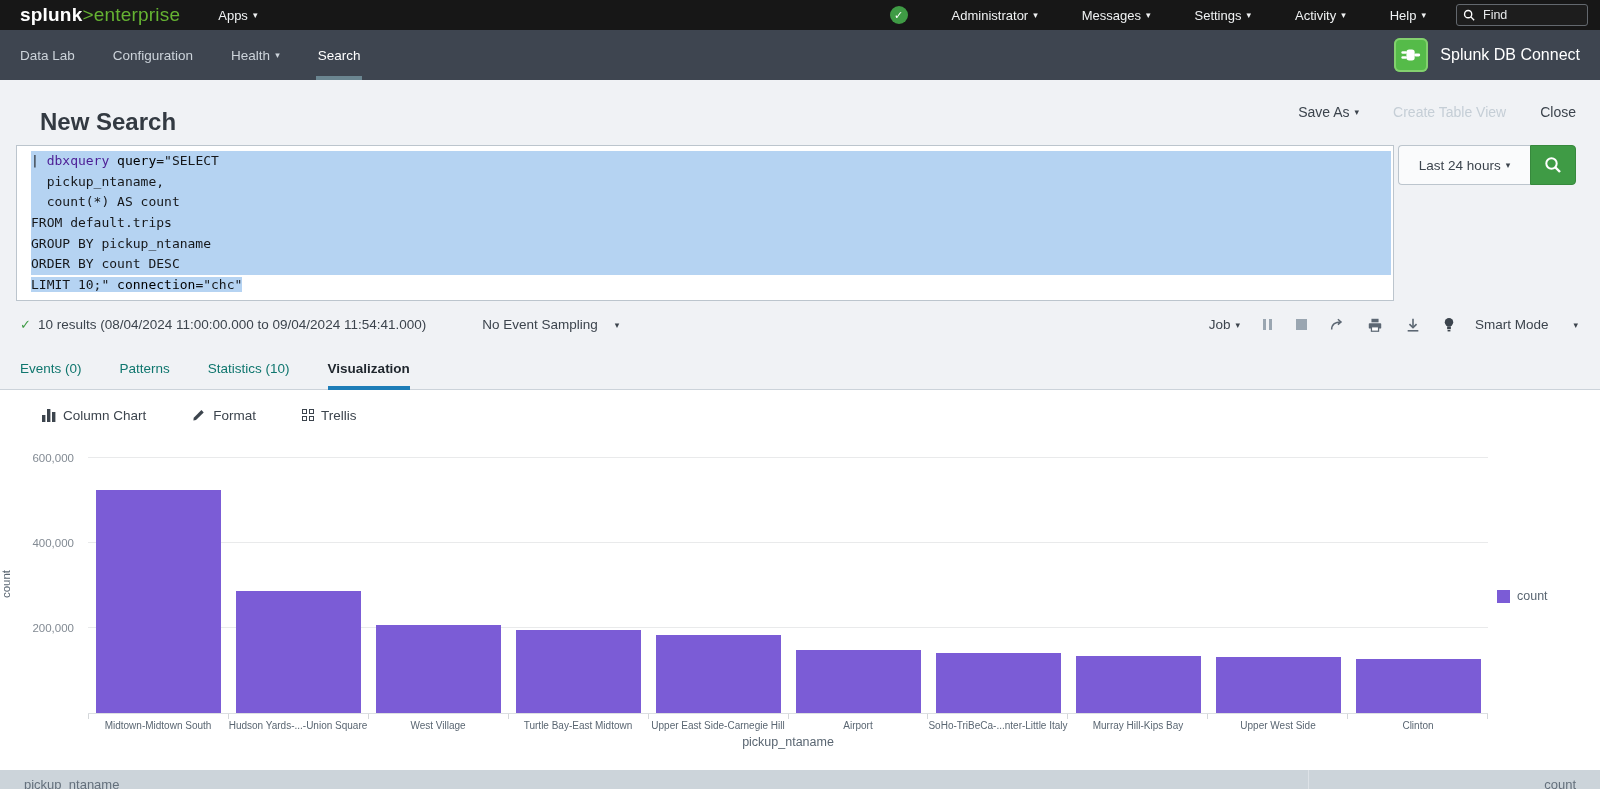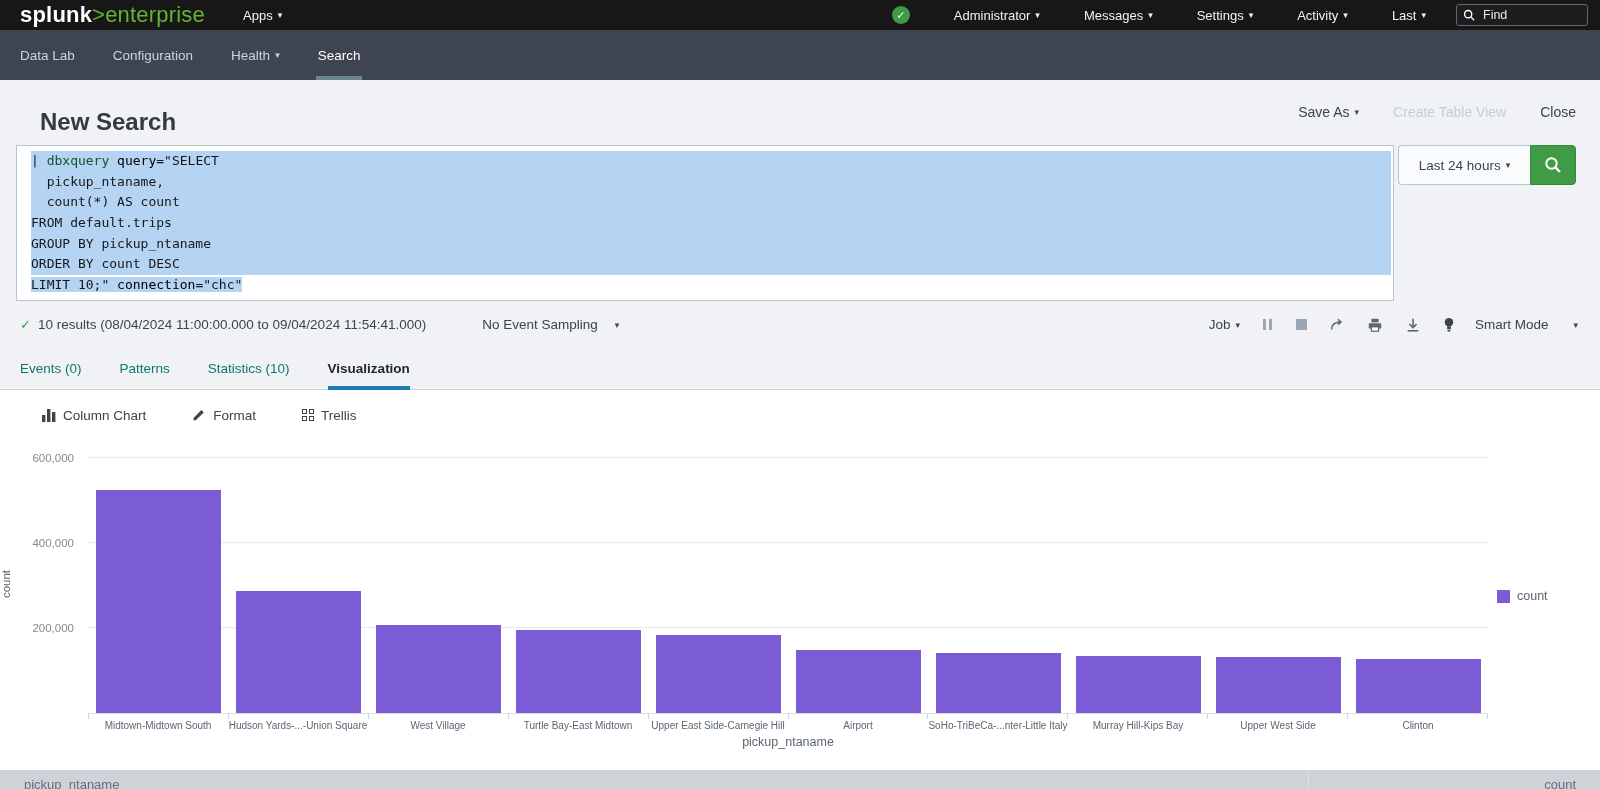--- a/index.html
+++ b/index.html
@@ -4,21 +4,21 @@
 <style>
   html,body{margin:0;padding:0;}
   body{
     width:1600px;height:789px;overflow:hidden;background:#fff;
     font-family:"Liberation Sans",sans-serif;-webkit-font-smoothing:antialiased;
   }
   .page{position:relative;width:1600px;height:789px;overflow:hidden;}
 
   
   .topnav{height:30px;background:#171717;display:flex;align-items:center;padding:0 12px;box-sizing:border-box;color:#eceef0;}
-  .logo{font-size:22px;letter-spacing:.2px;margin-left:8px;white-space:nowrap;}
+  .logo{font-size:19px;letter-spacing:.2px;margin-left:8px;white-space:nowrap;}
   .logo .brand{color:#fff;font-weight:bold;}
   .logo .green{color:#65b332;font-weight:normal;}
   .topnav-item{font-size:13px;color:#f0f2f3;margin-left:38px;display:flex;align-items:center;cursor:pointer;}
   .topnav-right{margin-left:auto;display:flex;align-items:center;gap:30px;}
   .topnav-right .topnav-item{margin-left:14px;}
   .caret{font-family:"DejaVu Sans",sans-serif;font-size:9px;margin-left:5px;position:relative;top:0px;}
   .status-circle{width:18px;height:18px;border-radius:50%;background:#3f9b45;display:flex;align-items:center;justify-content:center;color:#fff;font-size:11px;font-family:"DejaVu Sans",sans-serif;}
   .findbox{width:132px;height:22px;background:#1d1d1d;border:1px solid #63686e;border-radius:3px;display:flex;align-items:center;padding:0 6px;gap:6px;box-sizing:border-box;}
   .findbox input{background:transparent;border:none;outline:none;color:#e8eaec;font-size:12.5px;width:100%;font-family:"Liberation Sans",sans-serif;}
   .findbox input::placeholder{color:#e8eaec;opacity:1;}
@@ -39,21 +39,21 @@
   .head-link{color:#3c444d;cursor:pointer;display:flex;align-items:center;}
   .head-link.disabled{color:#c5ced6;cursor:default;}
 
   
   .searchrow{height:156px;background:#f0f2f5;position:relative;}
   .querybox{position:absolute;left:16px;top:0;width:1378px;height:156px;background:#fff;border:1px solid #bcc5cd;box-sizing:border-box;
     font-family:"DejaVu Sans Mono","Liberation Mono",monospace;font-size:13px;padding:5px 2px 0 14px;cursor:text;}
   .qline{white-space:pre;height:20.7px;line-height:20.7px;}
   .qline.full{background:#b5d3f2;}
   .qline .sel{background:#b5d3f2;}
-  .tk-p{color:#16181b;} .tk-b{color:#14532d;} .tk-g{color:#000000;}
+  .tk-p{color:#16181b;} .tk-b{color:#4c1d95;} .tk-g{color:#000000;}
   .timepicker{position:absolute;left:1398px;top:0;height:36px;display:flex;}
   .time-btn{width:132px;height:40px;background:#fafbfc;border:1px solid #bcc5cd;border-right:none;border-radius:4px 0 0 4px;box-sizing:border-box;
     display:flex;align-items:center;justify-content:center;font-size:13.5px;color:#3c444d;cursor:pointer;}
   .search-go{width:46px;height:40px;background:#3f9b45;border:1px solid #37893d;border-radius:0 4px 4px 0;box-sizing:border-box;display:flex;align-items:center;justify-content:center;cursor:pointer;}
 
   
   .resultsbar{height:47px;background:#f0f2f5;display:flex;align-items:center;padding:0 22px 0 20px;box-sizing:border-box;font-size:13.5px;color:#3c444d;}
   .check{color:#3f9b45;font-family:"DejaVu Sans",sans-serif;margin-right:7px;font-size:13px;}
   .sampling{margin-left:56px;display:flex;align-items:center;cursor:pointer;gap:12px;}
   .results-right{margin-left:auto;display:flex;align-items:center;gap:22px;}
@@ -128,21 +128,21 @@
       </div>
       <div class="topnav-item">
         <span>Settings</span>
           <span class="caret">▾</span>
       </div>
       <div class="topnav-item">
         <span>Activity</span>
           <span class="caret">▾</span>
       </div>
       <div class="topnav-item">
-        <span>Last</span>
+        <span>Help</span>
           <span class="caret">▾</span>
       </div>
       <div class="findbox">
         <span>
           <svg width="12" height="12" viewBox="0 0 14 14">
               <circle cx="6" cy="6" r="4.2" fill="none" stroke="#fff" stroke-width="1.6"></circle>
               <line x1="9.2" y1="9.2" x2="13" y2="13" stroke="#fff" stroke-width="1.6"></line>
             </svg>
         </span>
         <input placeholder="Find" style="">
@@ -157,20 +157,31 @@
     <div class="appbar-item">
         <span>Configuration</span>
       </div>
     <div class="appbar-item">
         <span>Health</span>
         <span class="caret">▾</span>
       </div>
     <div class="appbar-item active">
         <span>Search</span>
       </div>
+    <div class="appbar-right">
+      <div class="app-icon">
+        <svg width="22" height="22" viewBox="0 0 24 24">
+            <rect x="7" y="6" width="9" height="12" rx="3" fill="#fff"></rect>
+            <rect x="1.5" y="8" width="6" height="2.6" rx="1.3" fill="#fff"></rect>
+            <rect x="1.5" y="13.4" width="6" height="2.6" rx="1.3" fill="#fff"></rect>
+            <rect x="15.5" y="10.4" width="6.5" height="3.2" rx="1.6" fill="#fff"></rect>
+          </svg>
+      </div>
+      <div class="app-title">Splunk DB Connect</div>
+    </div>
   </div>
 
   <div class="pagehead">
     <h1>New Search</h1>
     <div class="head-actions">
       <div class="head-link">
           <span>Save As</span>
           <span class="caret">▾</span>
         </div>
       <div class="head-link disabled">

